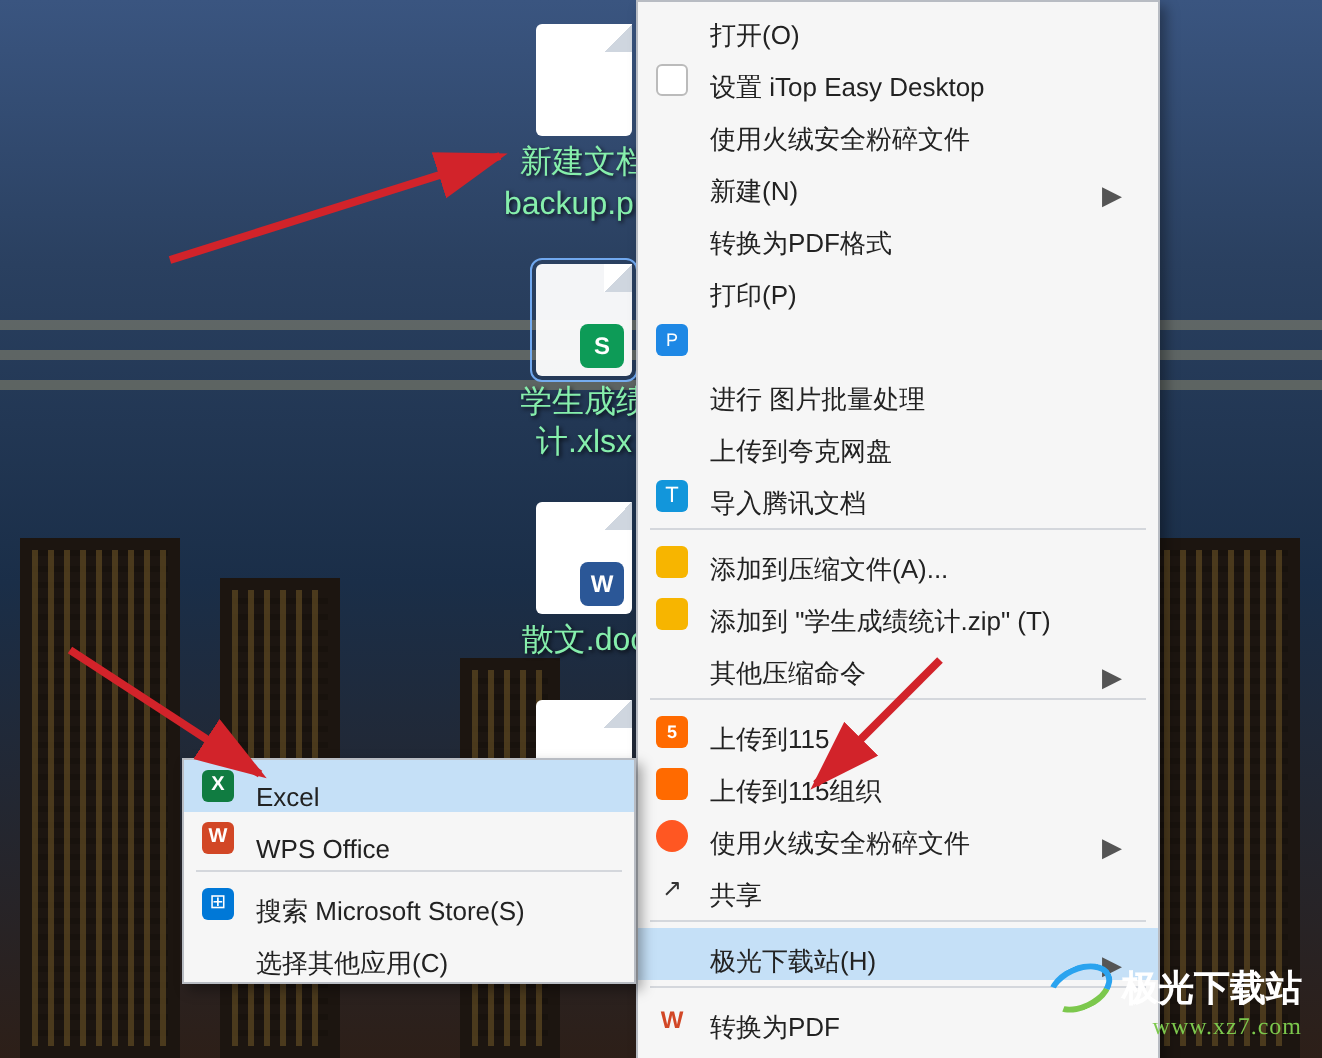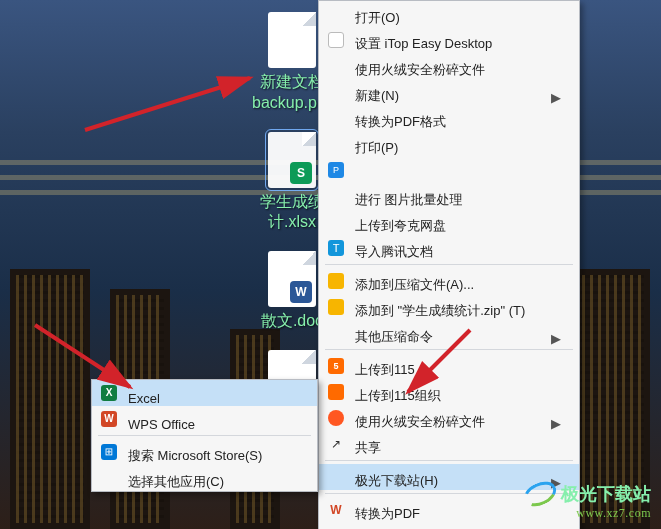--- a/index.html
+++ b/index.html
@@ -59,21 +59,21 @@
 .ic-share { color:#333; }
 .ic-wps2 { color:#d24726; font-weight:bold; font-size:11px; }
 
 .arrow { position:absolute; pointer-events:none; }
 .arrow svg { overflow:visible; }
 
 .watermark { position:absolute; right:10px; bottom:8px; text-align:right; }
 .watermark .logo { display:flex; align-items:center; justify-content:flex-end; gap:4px; }
 .watermark .swoosh { width:34px; height:22px; position:relative; }
 .watermark .swoosh::before { content:""; position:absolute; inset:0; border:3px solid #2aa3ef; border-left-color:transparent; border-bottom-color:#7cc84d; border-radius:50%; transform:rotate(-25deg); }
-.watermark .title { color:#86efac; font-size:18px; font-weight:bold; }
+.watermark .title { color:#ffffff; font-size:18px; font-weight:bold; }
 .watermark .url { color:#7cc84d; font-size:12px; letter-spacing:.5px;font-family:Liberation Serif, serif; }
 </style>
 </head>
 <body>
 
 <div class="desktop-bg">
   <div class="sky-band b1"></div>
     <div class="sky-band b2"></div>
     <div class="sky-band b3"></div>
   <div class="bldg a"></div>

